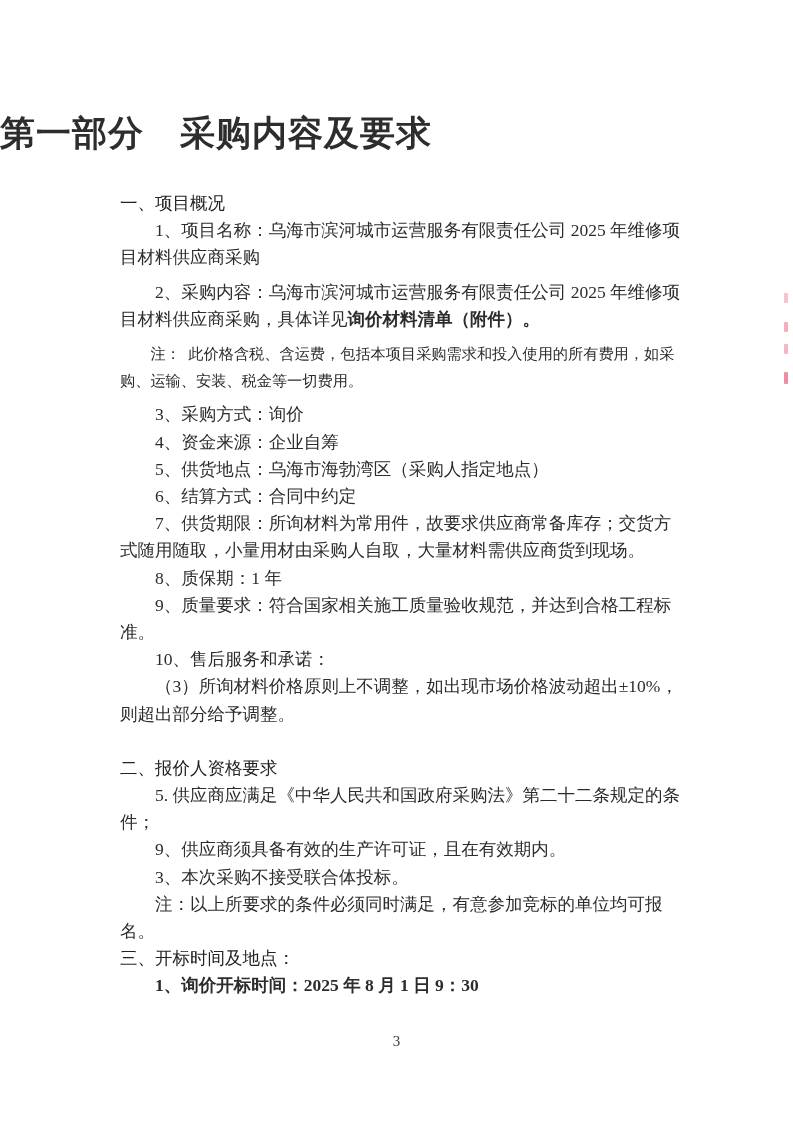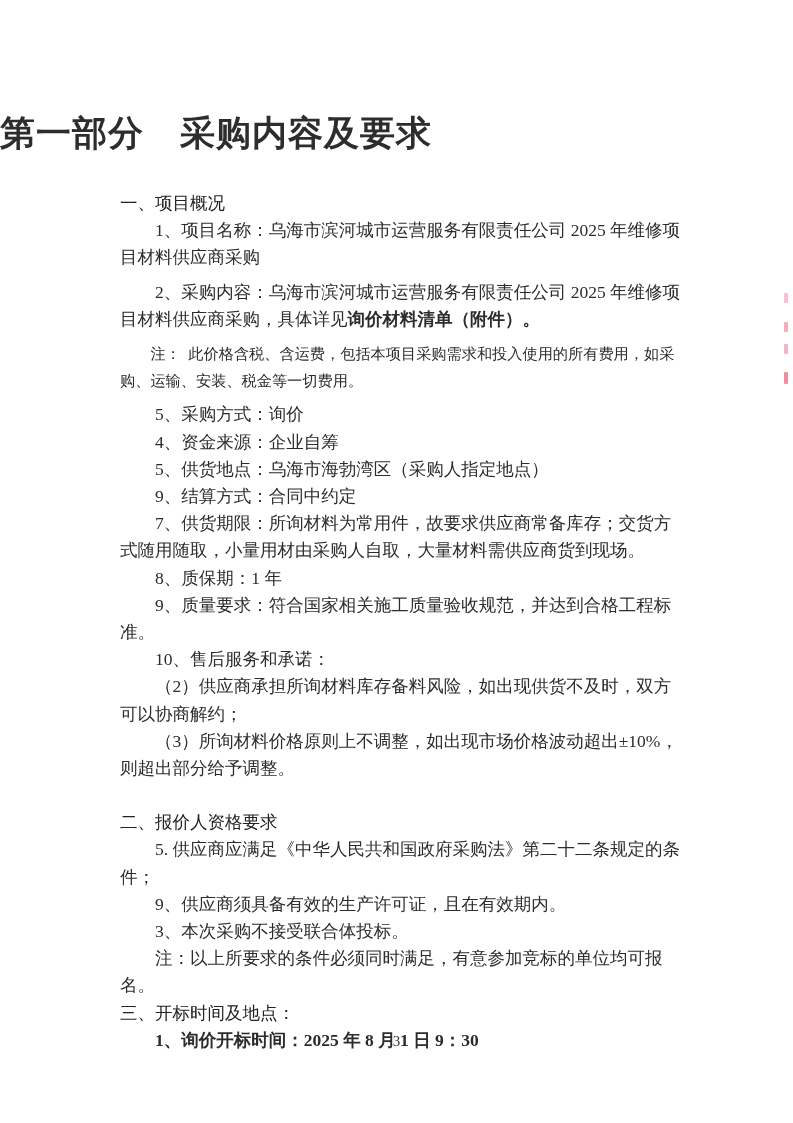--- a/index.html
+++ b/index.html
@@ -79,29 +79,28 @@
   <div class="content">
 
     <p class="sec-heading">一、项目概况</p>
 
     <p class="indent">1、项目名称：乌海市滨河城市运营服务有限责任公司 2025 年维修项目材料供应商采购</p>
 
     <p class="indent sp-before-sm"><span>2、采购内容：乌海市滨河城市运营服务有限责任公司 2025 年维修项目材料供应商采购，具体详见</span><span class="b">询价材料清单（附件）。</span></p>
 
     <p class="indent note sp-before-sm">注：  此价格含税、含运费，包括本项目采购需求和投入使用的所有费用，如采购、运输、安装、税金等一切费用。</p>
 
-    <p class="indent sp-before-sm">5、采购方式：询价</p>
+    <p class="indent sp-before-sm">3、采购方式：询价</p>
     <p class="indent">4、资金来源：企业自筹</p>
     <p class="indent">5、供货地点：乌海市海勃湾区（采购人指定地点）</p>
-    <p class="indent">9、结算方式：合同中约定</p>
+    <p class="indent">6、结算方式：合同中约定</p>
     <p class="indent">7、供货期限：所询材料为常用件，故要求供应商常备库存；交货方式随用随取，小量用材由采购人自取，大量材料需供应商货到现场。</p>
     <p class="indent">8、质保期：1 年</p>
     <p class="indent">9、质量要求：符合国家相关施工质量验收规范，并达到合格工程标准。</p>
     <p class="indent">10、售后服务和承诺：</p>
-    <p class="indent">（2）供应商承担所询材料库存备料风险，如出现供货不及时，双方可以协商解约；</p>
     <p class="indent">（3）所询材料价格原则上不调整，如出现市场价格波动超出±10%，则超出部分给予调整。</p>
 
     <p class="sec-heading sp-before-lg">二、报价人资格要求</p>
     <p class="indent">5. 供应商应满足《中华人民共和国政府采购法》第二十二条规定的条件；</p>
     <p class="indent">9、供应商须具备有效的生产许可证，且在有效期内。</p>
     <p class="indent">3、本次采购不接受联合体投标。</p>
     <p class="indent">注：以上所要求的条件必须同时满足，有意参加竞标的单位均可报名。</p>
 
     <p class="sec-heading">三、开标时间及地点：</p>
     <p class="indent b">1、询价开标时间：2025 年 8 月 1 日 9：30</p>

